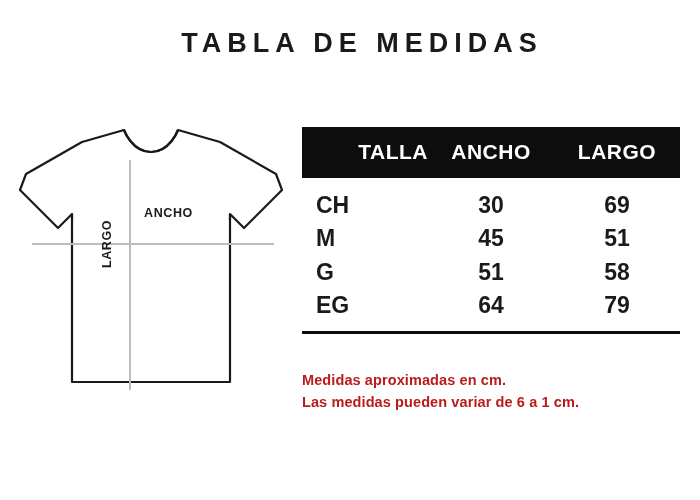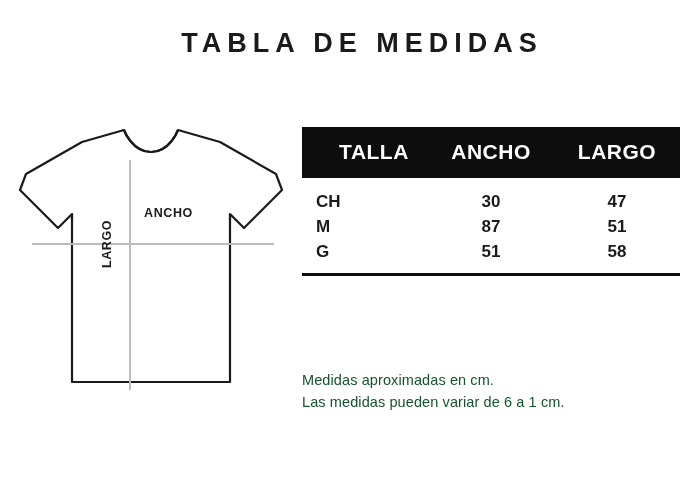--- a/index.html
+++ b/index.html
@@ -81,25 +81,25 @@
     background: #0d0d0d;
     color: #ffffff;
     font-size: 21px;
     font-weight: bold;
     letter-spacing: 0.5px;
     padding: 13px 0 14px 0;
     text-align: center;
     border: 0;
   }
   table.size-table thead th.col-talla {
-    text-align: center;
+    text-align: right;
     padding-left: 18px;
   }
   table.size-table tbody td {
-    font-size: 17px;
+    font-size: 23px;
     font-weight: bold;
     text-align: center;
     padding: 1px 0;
     color: #1a1a1a;
     line-height: 1.36;
   }
   table.size-table tbody td.col-talla {
     text-align: left;
     padding-left: 14px;
   }
@@ -118,22 +118,22 @@
 
   
   #notes {
     position: absolute;
     left: 302px;
     top: 370px;
     width: 390px;
   }
   .note-line {
     font-size: 14.5px;
-    font-weight: normal;
-    color: #14532d;
+    font-weight: bold;
+    color: #b91c1c;
     line-height: 1.5;
     letter-spacing: 0.1px;
   }
 </style>
 </head>
 <body>
 
 <div id="page">
 
   <div id="title">TABLA DE MEDIDAS</div>
@@ -161,31 +161,36 @@
         <tr>
           <th class="col-talla">TALLA</th>
           <th>ANCHO</th>
           <th>LARGO</th>
         </tr>
       </thead>
       <tbody>
         <tr>
           <td class="col-talla">CH</td>
           <td>30</td>
-          <td>47</td>
+          <td>69</td>
         </tr>
         <tr>
           <td class="col-talla">M</td>
-          <td>87</td>
+          <td>45</td>
           <td>51</td>
         </tr>
         <tr>
           <td class="col-talla">G</td>
           <td>51</td>
           <td>58</td>
+        </tr>
+        <tr>
+          <td class="col-talla">EG</td>
+          <td>64</td>
+          <td>79</td>
         </tr>
       </tbody>
     </table>
     <div id="table-rule"></div>
   </div>
 
   <div id="notes">
     <div class="note-line">Medidas aproximadas en cm.</div>
     <div class="note-line">Las medidas pueden variar de 6 a 1 cm.</div>
   </div>

